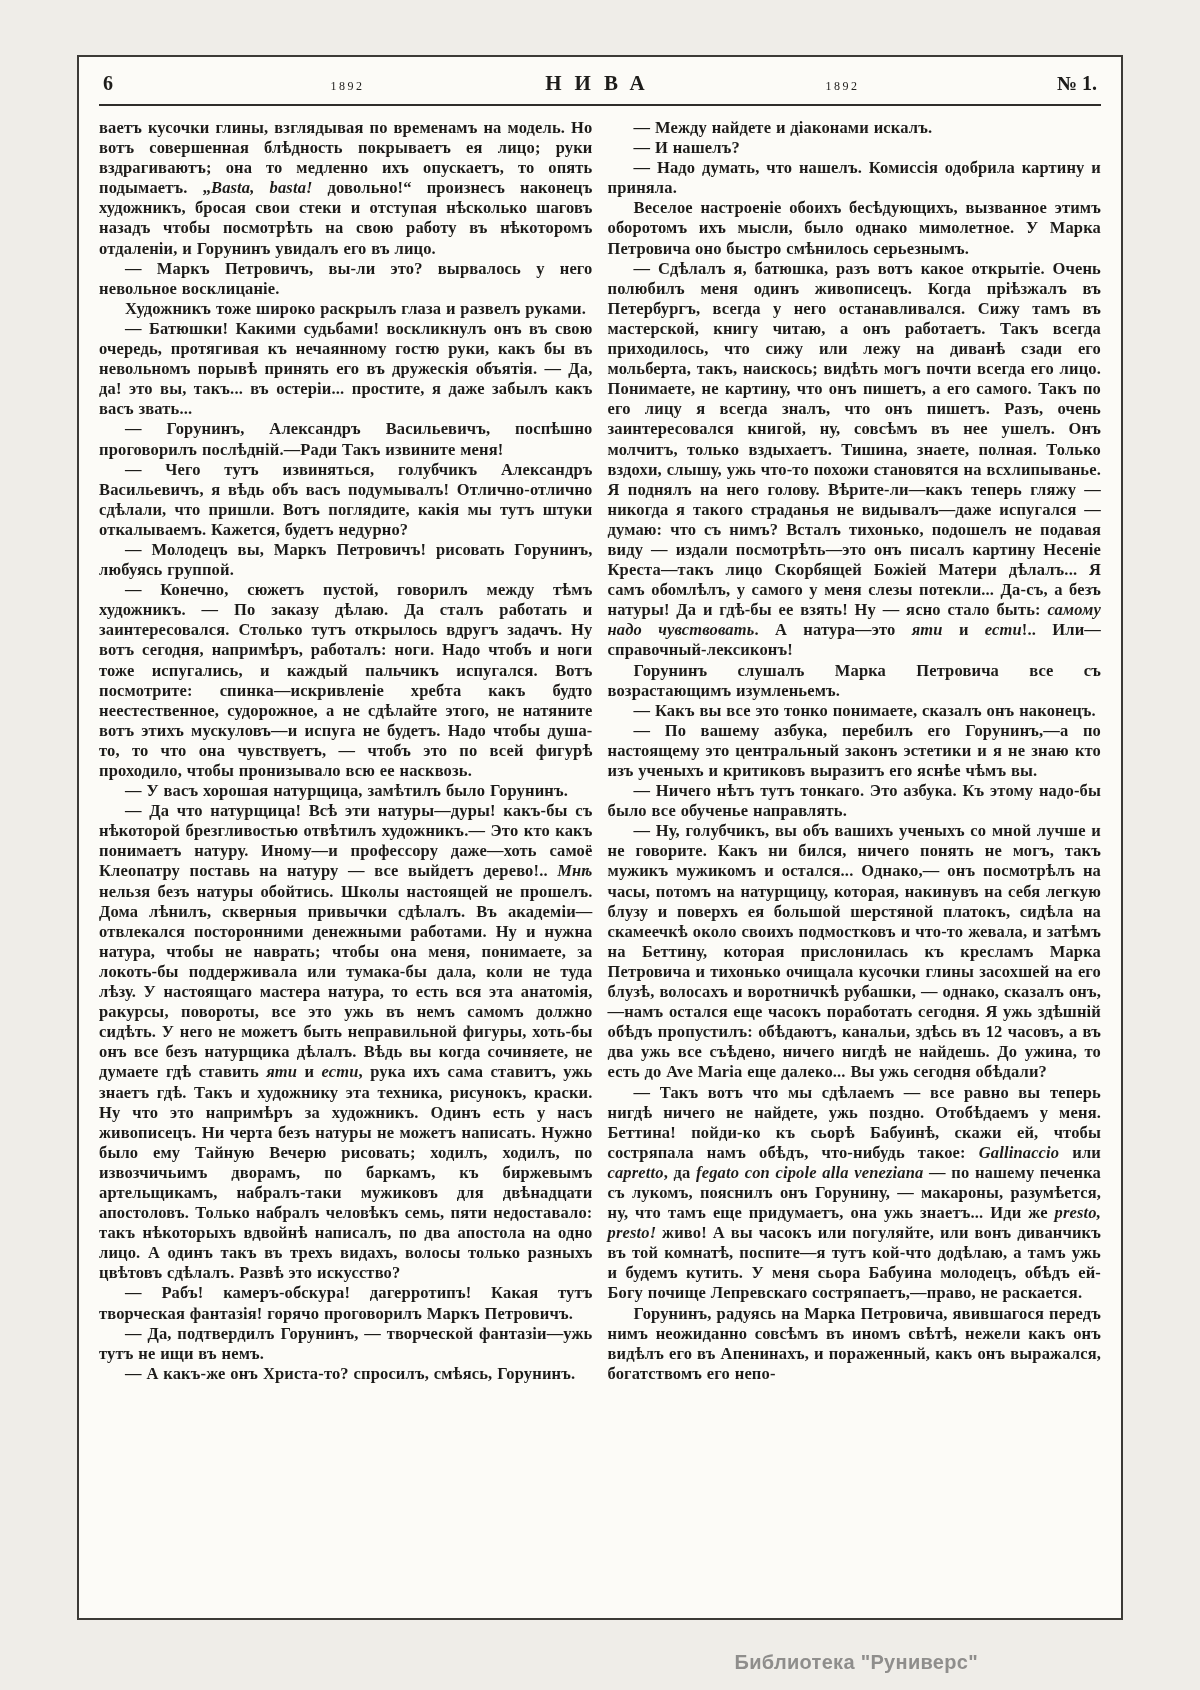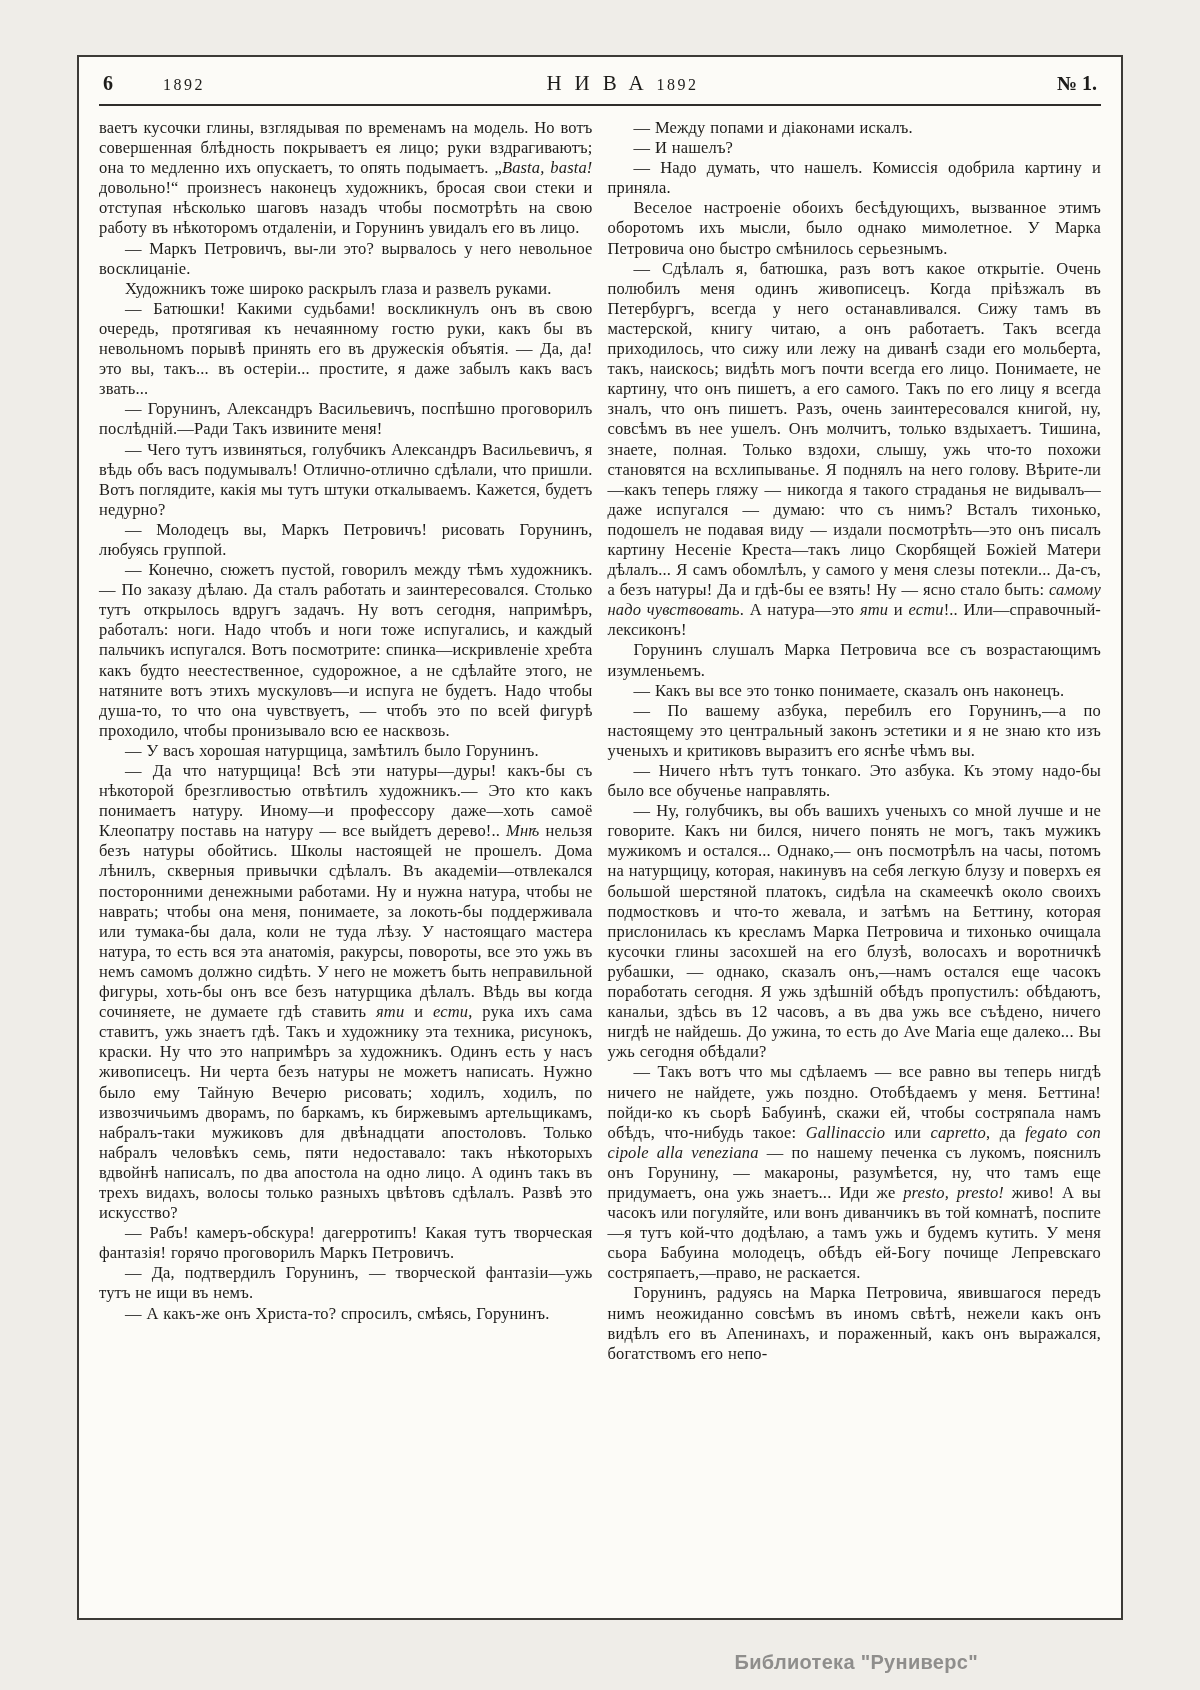--- a/index.html
+++ b/index.html
@@ -20,34 +20,34 @@
     padding: 8px 20px 14px 20px;
     overflow: hidden;
   }
   .header {
     display: grid;
     grid-template-columns: 60px 1fr auto 1fr 70px;
     align-items: baseline;
     padding: 6px 4px 8px 4px;
   }
   .page-number { font-weight: bold; font-size: 20px; }
-  .year { font-size: 16px; letter-spacing: 2.5px; }
+  .year { text-align: center; font-size: 12px; letter-spacing: 2.5px; }
   .masthead {
     font-size: 21px;
-    font-weight: normal;
+    font-weight: bold;
     letter-spacing: 13px;
     padding-left: 13px; 
   }
   .issue { font-weight: bold; font-size: 20px; text-align: right; }
   .header-rule {
     border: 0;
     border-top: 2px solid #2f2d2a;
     margin: 0 0 12px 0;
   }
-  .columns { display: flex; gap: 15px; }
+  .columns { display: flex; gap: 15px; font-weight: bold; }
   .column {
     flex: 1 1 0;
     text-align: justify;
     font-size: 16.5px;
     line-height: 20.1px;
     letter-spacing: 0.15px;
     word-spacing: 0.5px;
   }
   .column p { margin: 0; text-indent: 26px; }
   .column.left > p:first-child { text-indent: 0; }
@@ -84,21 +84,21 @@
         <p><span>— Чего тутъ извиняться, голубчикъ Александръ Васильевичъ, я вѣдь объ васъ подумывалъ! Отлично-отлично сдѣлали, что пришли. Вотъ поглядите, какія мы тутъ штуки откалываемъ. Кажется, будетъ недурно?</span></p>
         <p><span>— Молодецъ вы, Маркъ Петровичъ! рисовать Горунинъ, любуясь группой.</span></p>
         <p><span>— Конечно, сюжетъ пустой, говорилъ между тѣмъ художникъ. — По заказу дѣлаю. Да сталъ работать и заинтересовался. Столько тутъ открылось вдругъ задачъ. Ну вотъ сегодня, напримѣръ, работалъ: ноги. Надо чтобъ и ноги тоже испугались, и каждый пальчикъ испугался. Вотъ посмотрите: спинка—искривленіе хребта какъ будто неестественное, судорожное, а не сдѣлайте этого, не натяните вотъ этихъ мускуловъ—и испуга не будетъ. Надо чтобы душа-то, то что она чувствуетъ, — чтобъ это по всей фигурѣ проходило, чтобы пронизывало всю ее насквозь.</span></p>
         <p><span>— У васъ хорошая натурщица, замѣтилъ было Горунинъ.</span></p>
         <p><span>— Да что натурщица! Всѣ эти натуры—дуры! какъ-бы съ нѣкоторой брезгливостью отвѣтилъ художникъ.— Это кто какъ понимаетъ натуру. Иному—и профессору даже—хоть самоё Клеопатру поставь на натуру — все выйдетъ дерево!.. </span><i>Мнѣ</i><span> нельзя безъ натуры обойтись. Школы настоящей не прошелъ. Дома лѣнилъ, скверныя привычки сдѣлалъ. Въ академіи—отвлекался посторонними денежными работами. Ну и нужна натура, чтобы не наврать; чтобы она меня, понимаете, за локоть-бы поддерживала или тумака-бы дала, коли не туда лѣзу. У настоящаго мастера натура, то есть вся эта анатомія, ракурсы, повороты, все это ужь въ немъ самомъ должно сидѣть. У него не можетъ быть неправильной фигуры, хоть-бы онъ все безъ натурщика дѣлалъ. Вѣдь вы когда сочиняете, не думаете гдѣ ставить </span><i>яти</i><span> и </span><i>ести</i><span>, рука ихъ сама ставитъ, ужь знаетъ гдѣ. Такъ и художнику эта техника, рисунокъ, краски. Ну что это напримѣръ за художникъ. Одинъ есть у насъ живописецъ. Ни черта безъ натуры не можетъ написать. Нужно было ему Тайную Вечерю рисовать; ходилъ, ходилъ, по извозчичьимъ дворамъ, по баркамъ, къ биржевымъ артельщикамъ, набралъ-таки мужиковъ для двѣнадцати апостоловъ. Только набралъ человѣкъ семь, пяти недоставало: такъ нѣкоторыхъ вдвойнѣ написалъ, по два апостола на одно лицо. А одинъ такъ въ трехъ видахъ, волосы только разныхъ цвѣтовъ сдѣлалъ. Развѣ это искусство?</span></p>
         <p><span>— Рабъ! камеръ-обскура! дагерротипъ! Какая тутъ творческая фантазія! горячо проговорилъ Маркъ Петровичъ.</span></p>
         <p><span>— Да, подтвердилъ Горунинъ, — творческой фантазіи—ужь тутъ не ищи въ немъ.</span></p>
         <p><span>— А какъ-же онъ Христа-то? спросилъ, смѣясь, Горунинъ.</span></p>
       </div>
     <div class="column right">
-        <p><span>— Между попами и діаконами искалъ.</span></p>
+        <p><span>— Между найдете и діаконами искалъ.</span></p>
         <p><span>— И нашелъ?</span></p>
         <p><span>— Надо думать, что нашелъ. Комиссія одобрила картину и приняла.</span></p>
         <p><span>Веселое настроеніе обоихъ бесѣдующихъ, вызванное этимъ оборотомъ ихъ мысли, было однако мимолетное. У Марка Петровича оно быстро смѣнилось серьезнымъ.</span></p>
         <p><span>— Сдѣлалъ я, батюшка, разъ вотъ какое открытіе. Очень полюбилъ меня одинъ живописецъ. Когда пріѣзжалъ въ Петербургъ, всегда у него останавливался. Сижу тамъ въ мастерской, книгу читаю, а онъ работаетъ. Такъ всегда приходилось, что сижу или лежу на диванѣ сзади его мольберта, такъ, наискось; видѣть могъ почти всегда его лицо. Понимаете, не картину, что онъ пишетъ, а его самого. Такъ по его лицу я всегда зналъ, что онъ пишетъ. Разъ, очень заинтересовался книгой, ну, совсѣмъ въ нее ушелъ. Онъ молчитъ, только вздыхаетъ. Тишина, знаете, полная. Только вздохи, слышу, ужь что-то похожи становятся на всхлипыванье. Я поднялъ на него голову. Вѣрите-ли—какъ теперь гляжу — никогда я такого страданья не видывалъ—даже испугался — думаю: что съ нимъ? Всталъ тихонько, подошелъ не подавая виду — издали посмотрѣть—это онъ писалъ картину Несеніе Креста—такъ лицо Скорбящей Божіей Матери дѣлалъ... Я самъ обомлѣлъ, у самого у меня слезы потекли... Да-съ, а безъ натуры! Да и гдѣ-бы ее взять! Ну — ясно стало быть: </span><i>самому надо чувствовать</i><span>. А натура—это </span><i>яти</i><span> и </span><i>ести</i><span>!.. Или—справочный-лексиконъ!</span></p>
         <p><span>Горунинъ слушалъ Марка Петровича все съ возрастающимъ изумленьемъ.</span></p>
         <p><span>— Какъ вы все это тонко понимаете, сказалъ онъ наконецъ.</span></p>
         <p><span>— По вашему азбука, перебилъ его Горунинъ,—а по настоящему это центральный законъ эстетики и я не знаю кто изъ ученыхъ и критиковъ выразитъ его яснѣе чѣмъ вы.</span></p>
         <p><span>— Ничего нѣтъ тутъ тонкаго. Это азбука. Къ этому надо-бы было все обученье направлять.</span></p>
         <p><span>— Ну, голубчикъ, вы объ вашихъ ученыхъ со мной лучше и не говорите. Какъ ни бился, ничего понять не могъ, такъ мужикъ мужикомъ и остался... Однако,— онъ посмотрѣлъ на часы, потомъ на натурщицу, которая, накинувъ на себя легкую блузу и поверхъ ея большой шерстяной платокъ, сидѣла на скамеечкѣ около своихъ подмостковъ и что-то жевала, и затѣмъ на Беттину, которая прислонилась къ кресламъ Марка Петровича и тихонько очищала кусочки глины засохшей на его блузѣ, волосахъ и воротничкѣ рубашки, — однако, сказалъ онъ,—намъ остался еще часокъ поработать сегодня. Я ужь здѣшній обѣдъ пропустилъ: обѣдаютъ, канальи, здѣсь въ 12 часовъ, а въ два ужь все съѣдено, ничего нигдѣ не найдешь. До ужина, то есть до Ave Maria еще далеко... Вы ужь сегодня обѣдали?</span></p>
         <p><span>— Такъ вотъ что мы сдѣлаемъ — все равно вы теперь нигдѣ ничего не найдете, ужь поздно. Отобѣдаемъ у меня. Беттина! пойди-ко къ сьорѣ Бабуинѣ, скажи ей, чтобы состряпала намъ обѣдъ, что-нибудь такое: </span><i>Gallinaccio</i><span> или </span><i>capretto</i><span>, да </span><i>fegato con cipole alla veneziana</i><span> — по нашему печенка съ лукомъ, пояснилъ онъ Горунину, — макароны, разумѣется, ну, что тамъ еще придумаетъ, она ужь знаетъ... Иди же </span><i>presto, presto!</i><span> живо! А вы часокъ или погуляйте, или вонъ диванчикъ въ той комнатѣ, поспите—я тутъ кой-что додѣлаю, а тамъ ужь и будемъ кутить. У меня сьора Бабуина молодецъ, обѣдъ ей-Богу почище Лепревскаго состряпаетъ,—право, не раскается.</span></p>

